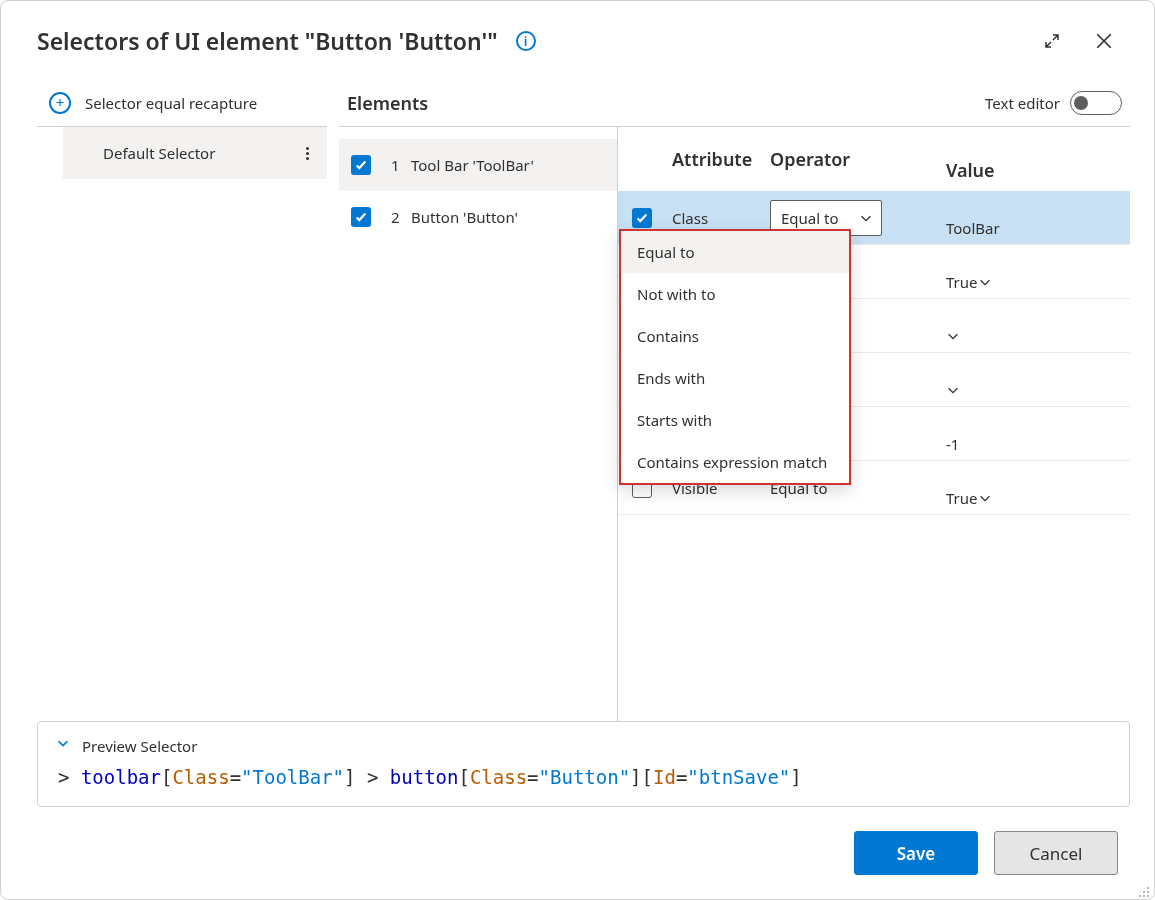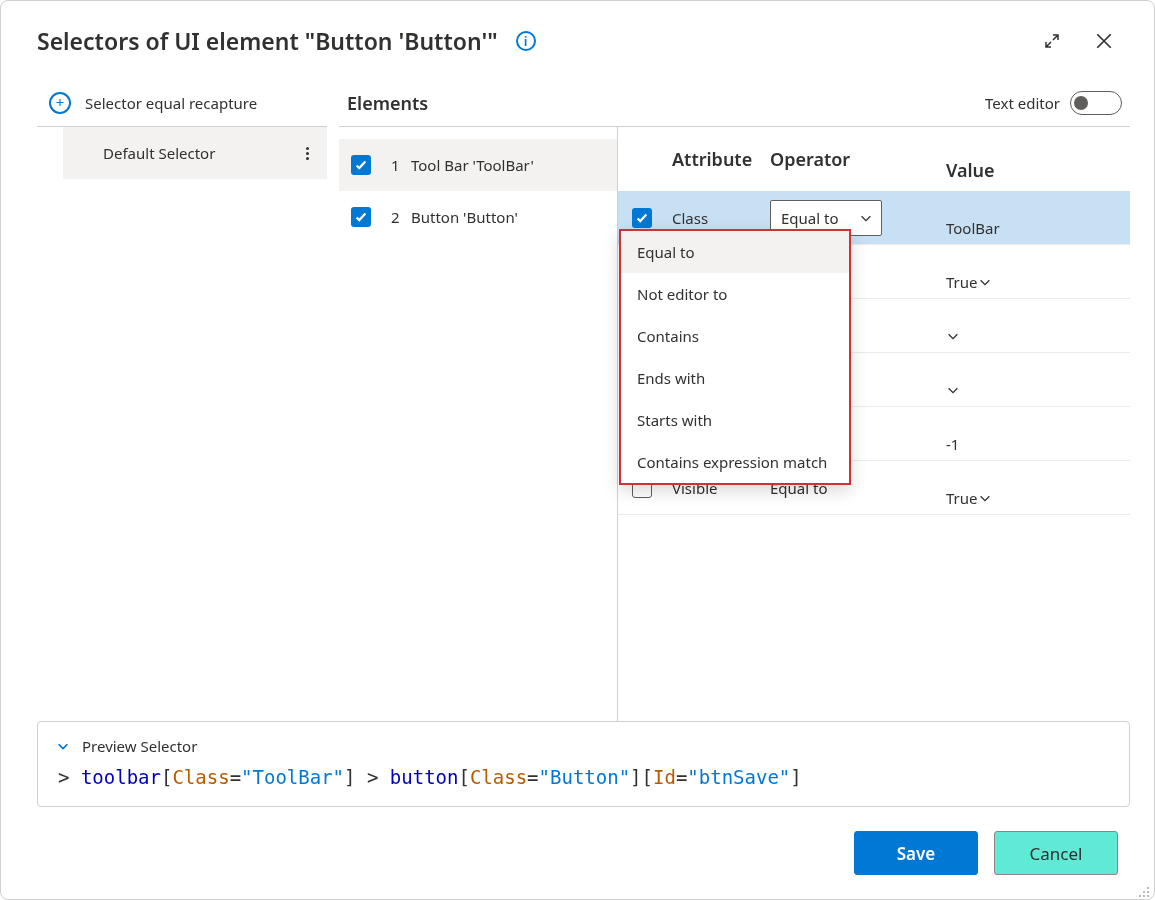--- a/index.html
+++ b/index.html
@@ -257,21 +257,21 @@
   .dd-item.hover { background: #f3f2f1; }
   
   .preview {
     margin: 0 24px 0 36px;
     border: 1px solid #d0d0d0;
     border-radius: 4px;
     padding: 14px 18px 18px 18px;
   }
   .preview-head {
     display: flex;
-    align-items: center;
+    align-items: flex-start;
     margin-bottom: 10px;
     cursor: pointer;
   }
   .preview-head .chev { color: #0078d4; margin-right: 12px; }
   .preview-head-label { font-size: 15px; }
   .selector-text {
     font-family: "Segoe UI", monospace;
     font-size: 19px;
     word-break: break-word;
     margin-left: 2px;
@@ -290,21 +290,21 @@
   .btn {
     height: 44px;
     min-width: 124px;
     border-radius: 3px;
     font-size: 17px;
     display: flex;
     align-items: center;
     justify-content: center;
     cursor: pointer;
     border: 1px solid #8a8886;
-    background: #5eead4;
+    background: #e5e5e5;
   }
   .btn.primary {
     background: #0078d4;
     color: #fff;
     font-weight: 600;
     border-color: #0078d4;
   }
   .resize-handle {
     position: absolute;
     right: 2px; bottom: 2px;
@@ -490,21 +490,21 @@
                         <path d="M3 6l5 5 5-5"></path>
                       </svg>
                     </span>
                   </div>
                 </div>
               </div>
             </div>
 
           <div class="dropdown" id="op-dropdown" style="top: 102px; left: 1px;">
               <div class="dd-item hover">Equal to</div>
-              <div class="dd-item">Not editor to</div>
+              <div class="dd-item">Not with to</div>
               <div class="dd-item">Contains</div>
               <div class="dd-item">Ends with</div>
               <div class="dd-item">Starts with</div>
               <div class="dd-item">Contains expression match</div>
             </div>
         </div>
       </div>
     </div>
 
   </div>

